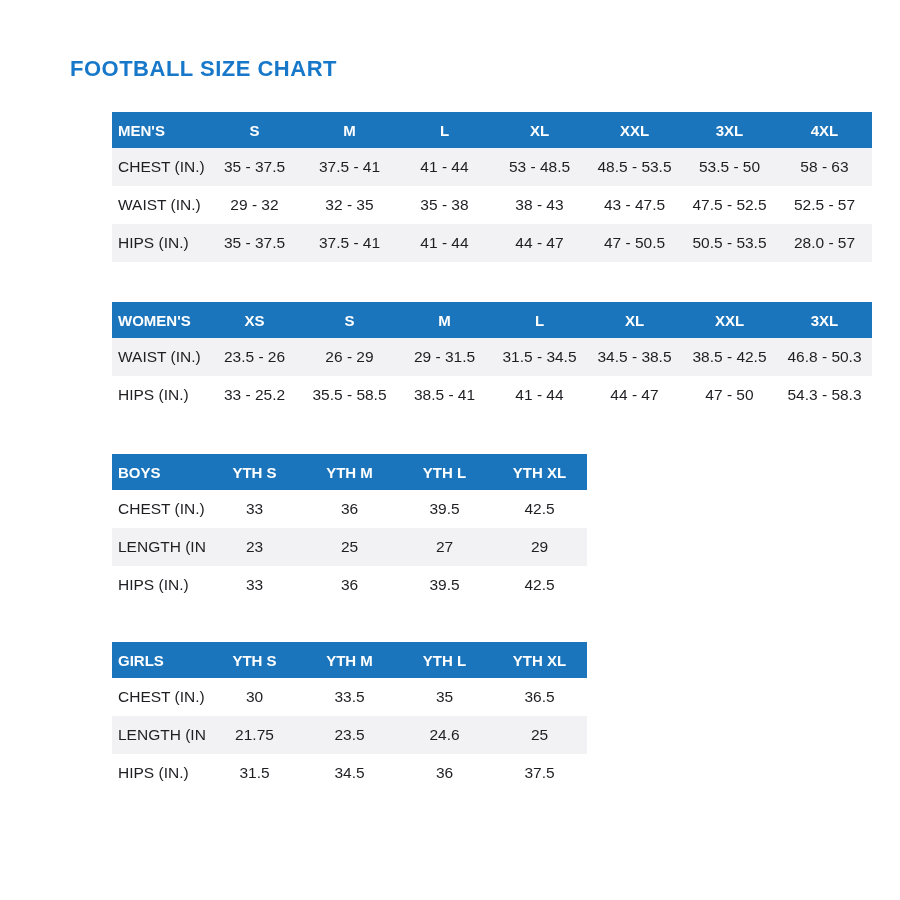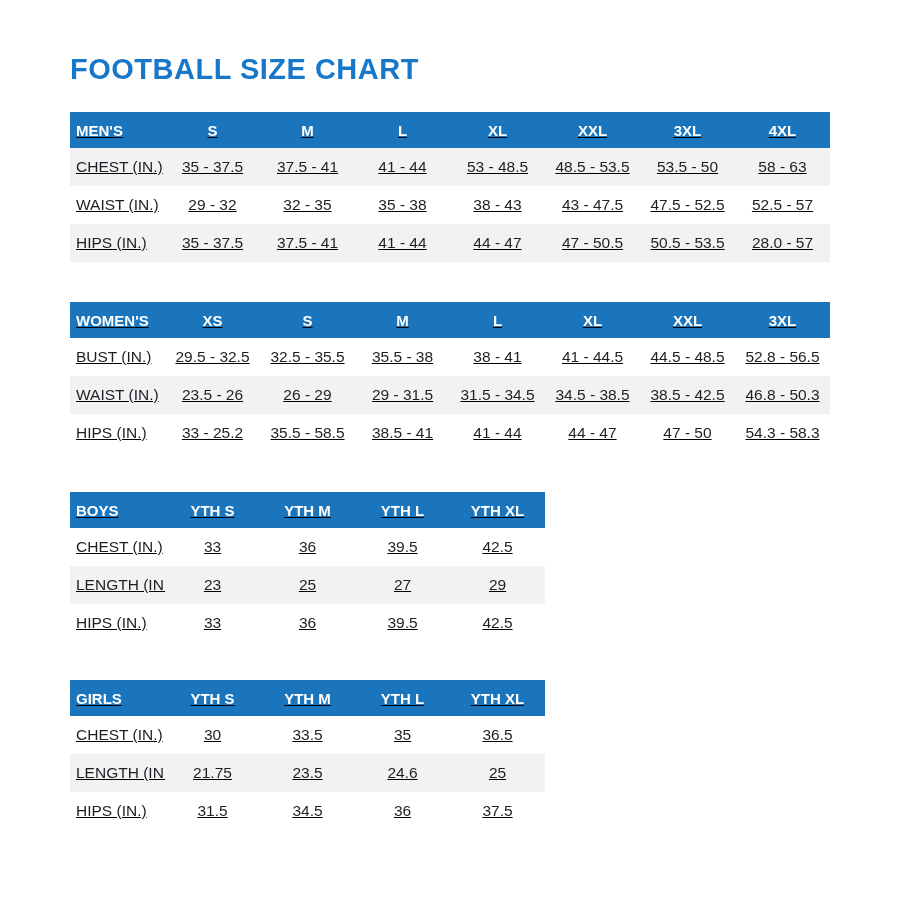--- a/index.html
+++ b/index.html
@@ -10,31 +10,30 @@
   }
   * { margin: 0; padding: 0; box-sizing: border-box; }
   html, body {
     width: 900px; height: 900px;
     background: #ffffff;
     font-family: "Liberation Sans", sans-serif;
     overflow: hidden;
   }
   .page-title {
     margin: 52px 0 26px 70px;
-    font-size: 29px;
+    font-size: 22px;
     line-height: 34px;
     font-weight: 700;
     letter-spacing: 0.5px;
     color: var(--title_blue);
   }
   table.size-table {
     border-collapse: collapse;
     table-layout: fixed;
-    margin-left: 70px;
-    text-decoration: underline;
+    margin-left: 112px;
   }
   table.size-table.wide   { width: 760px; margin-bottom: 40px; }
   table.size-table.narrow { width: 475px; margin-bottom: 38px; }
   table.size-table thead tr {
     background: var(--header_blue);
   }
   table.size-table th {
     height: 36px;
     color: #ffffff;
     font-weight: 700;
@@ -117,30 +116,20 @@
           <th>XS</th>
           <th>S</th>
           <th>M</th>
           <th>L</th>
           <th>XL</th>
           <th>XXL</th>
           <th>3XL</th>
         </tr>
       </thead>
       <tbody>
-        <tr>
-          <td class="label-cell">BUST (IN.)</td>
-          <td>29.5 - 32.5</td>
-          <td>32.5 - 35.5</td>
-          <td>35.5 - 38</td>
-          <td>38 - 41</td>
-          <td>41 - 44.5</td>
-          <td>44.5 - 48.5</td>
-          <td>52.8 - 56.5</td>
-        </tr>
         <tr class="shaded">
           <td class="label-cell">WAIST (IN.)</td>
           <td>23.5 - 26</td>
           <td>26 - 29</td>
           <td>29 - 31.5</td>
           <td>31.5 - 34.5</td>
           <td>34.5 - 38.5</td>
           <td>38.5 - 42.5</td>
           <td>46.8 - 50.3</td>
         </tr>

